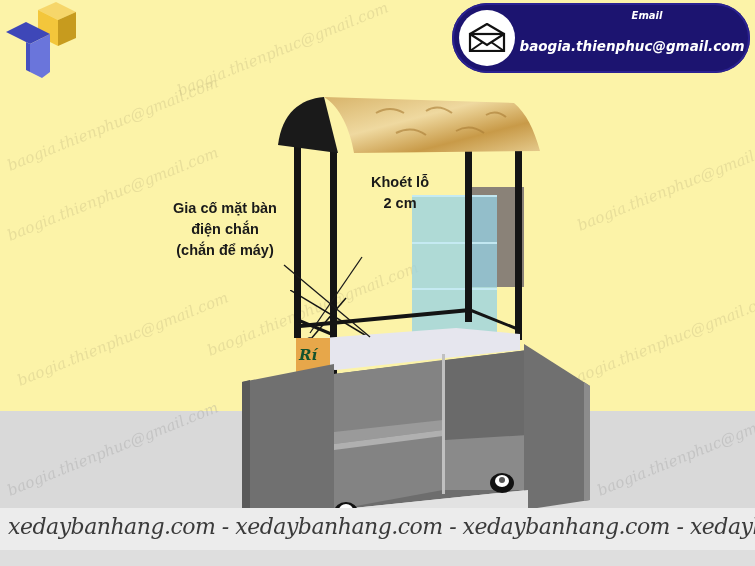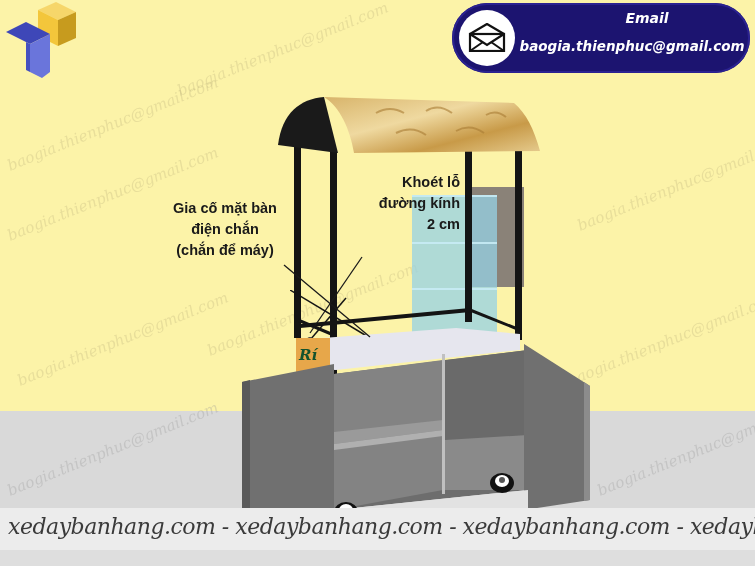--- a/index.html
+++ b/index.html
@@ -10,21 +10,21 @@
   .watermark { position:absolute; color:rgba(180,170,120,0.28); font-family:"DejaVu Serif", serif; font-size:15px; transform:rotate(-22deg); white-space:nowrap; font-style:italic; pointer-events:none; }
   .watermark.grey { color:rgba(150,150,150,0.30); }
 
   
   .logo { position:absolute; left:4px; top:0; width:80px; height:82px; }
 
   
   .email-badge { position:absolute; left:452px; top:3px; width:298px; height:70px; background:#1c1470; border-radius:35px; box-shadow:0 0 0 2px #2b2290 inset; }
   .email-circle { position:absolute; left:7px; top:7px; width:56px; height:56px; border-radius:50%; background:#ffffff; }
   .email-circle svg { position:absolute; left:9px; top:12px; }
-  .email-title { position:absolute; left:120px; top:7px; width:150px; text-align:center; color:#ffffff; font-style:italic; font-weight:bold; font-size:14px; font-family:"DejaVu Sans", sans-serif; }
+  .email-title { position:absolute; left:120px; top:7px; width:150px; text-align:center; color:#ffffff; font-style:italic; font-weight:bold; font-size:10px; font-family:"DejaVu Sans", sans-serif; }
   .email-address { position:absolute; left:65px; top:35px; width:230px; text-align:center; color:#ffffff; font-style:italic; font-weight:bold; font-size:13.5px; font-family:"DejaVu Sans", sans-serif; white-space:nowrap; }
 
   
   .pole { position:absolute; background:#141414; }
   .roof { position:absolute; }
   .callout { position:absolute; font-family:"Liberation Sans", sans-serif; font-weight:bold; font-size:14.5px; line-height:21px; color:#1a1a1a; text-align:center; white-space:nowrap; }
 
   .counter { position:absolute; }
   .cabinet { position:absolute; }
 
@@ -148,23 +148,22 @@
   <svg style="position:absolute;left:250px;top:255px;" width="140" height="90">
     <line x1="34" y1="10" x2="120" y2="82" stroke="#1a1a1a" stroke-width="1.3"></line>
     <line x1="112" y1="2" x2="60" y2="78" stroke="#1a1a1a" stroke-width="1.3"></line>
   </svg>
 
   <div class="callout" style="left:163px;top:198px;width:124px;">
     <div>Gia cố mặt bàn</div>
     <div>điện chắn</div>
     <div>(chắn để máy)</div>
   </div>
-  <div class="callout" style="left:340px;top:172px;width:120px;text-align:right;">
+  <div class="callout" style="left:340px;top:172px;width:120px;">
     <div>Khoét lỗ</div>
-    <div>đường kính</div>
     <div>2 cm</div>
   </div>
 
   <div class="banner">
     <div class="banner-text">xedaybanhang.com - xedaybanhang.com - xedaybanhang.com - xedaybanhang.com</div>
   </div>
   <div class="under-banner"></div>
 </div>
 
 </body></html>

